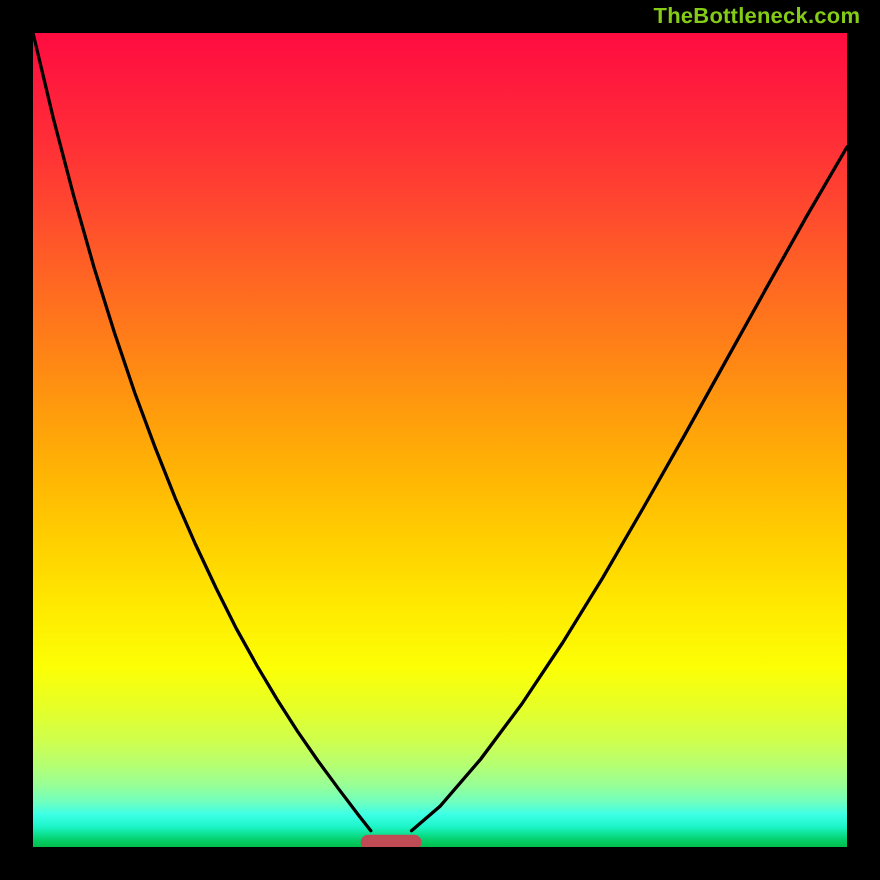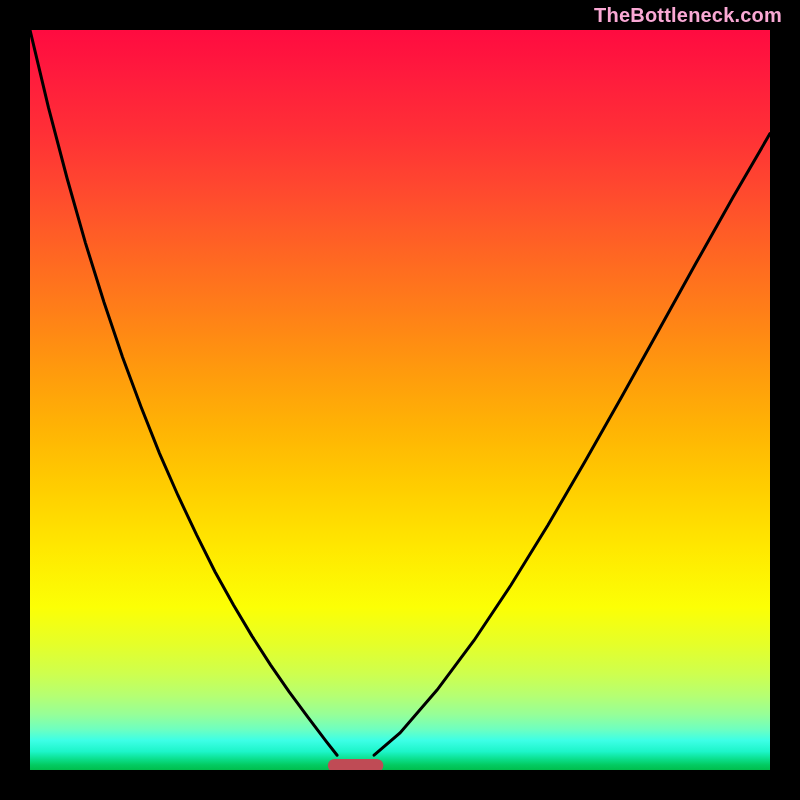--- a/index.html
+++ b/index.html
@@ -53,21 +53,21 @@
     left: 0; top: 0;
     width: 740px;
     height: 740px;
   }
   .watermark {
     position: absolute;
     top: 4px;
     right: 18px;
     font-size: 20px;
     font-weight: 600;
-    color: #f9a8d4;
+    color: #84cc16;
     letter-spacing: 0.2px;
     user-select: none;
   }
   .curve {
     fill: none;
     stroke: #000;
     stroke-width: 3;
     stroke-linecap: round;
   }
   .marker {

